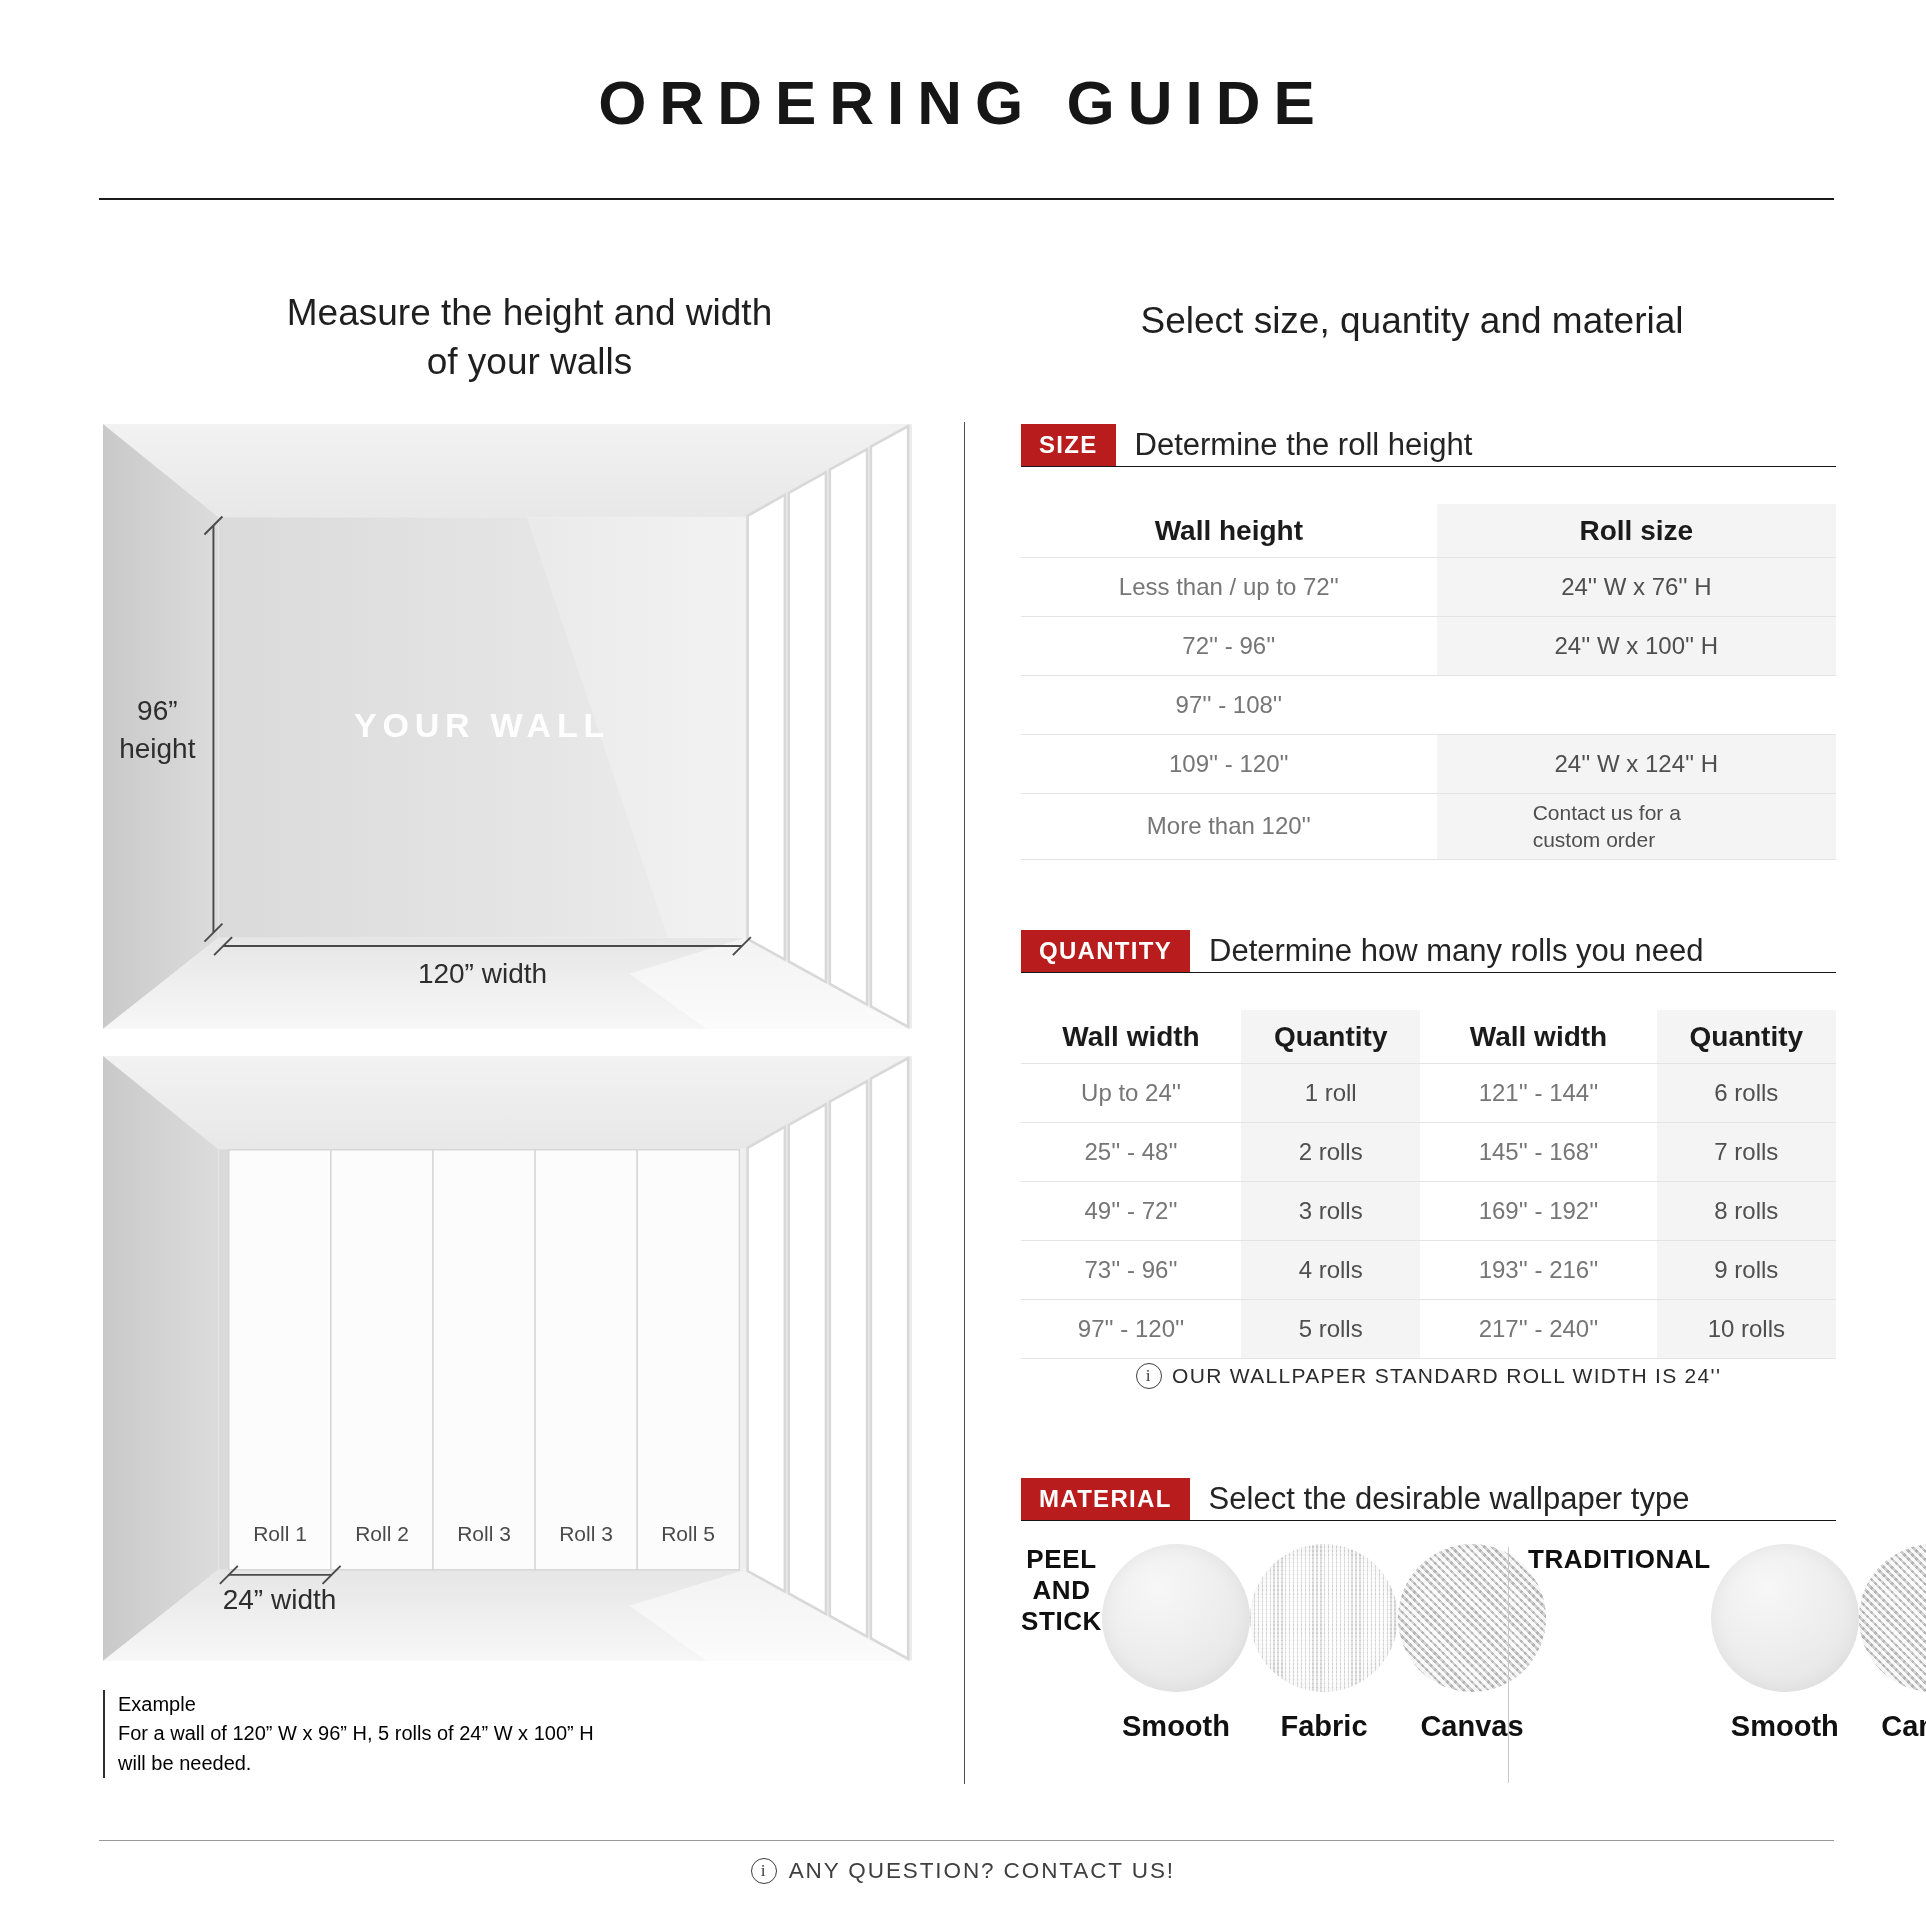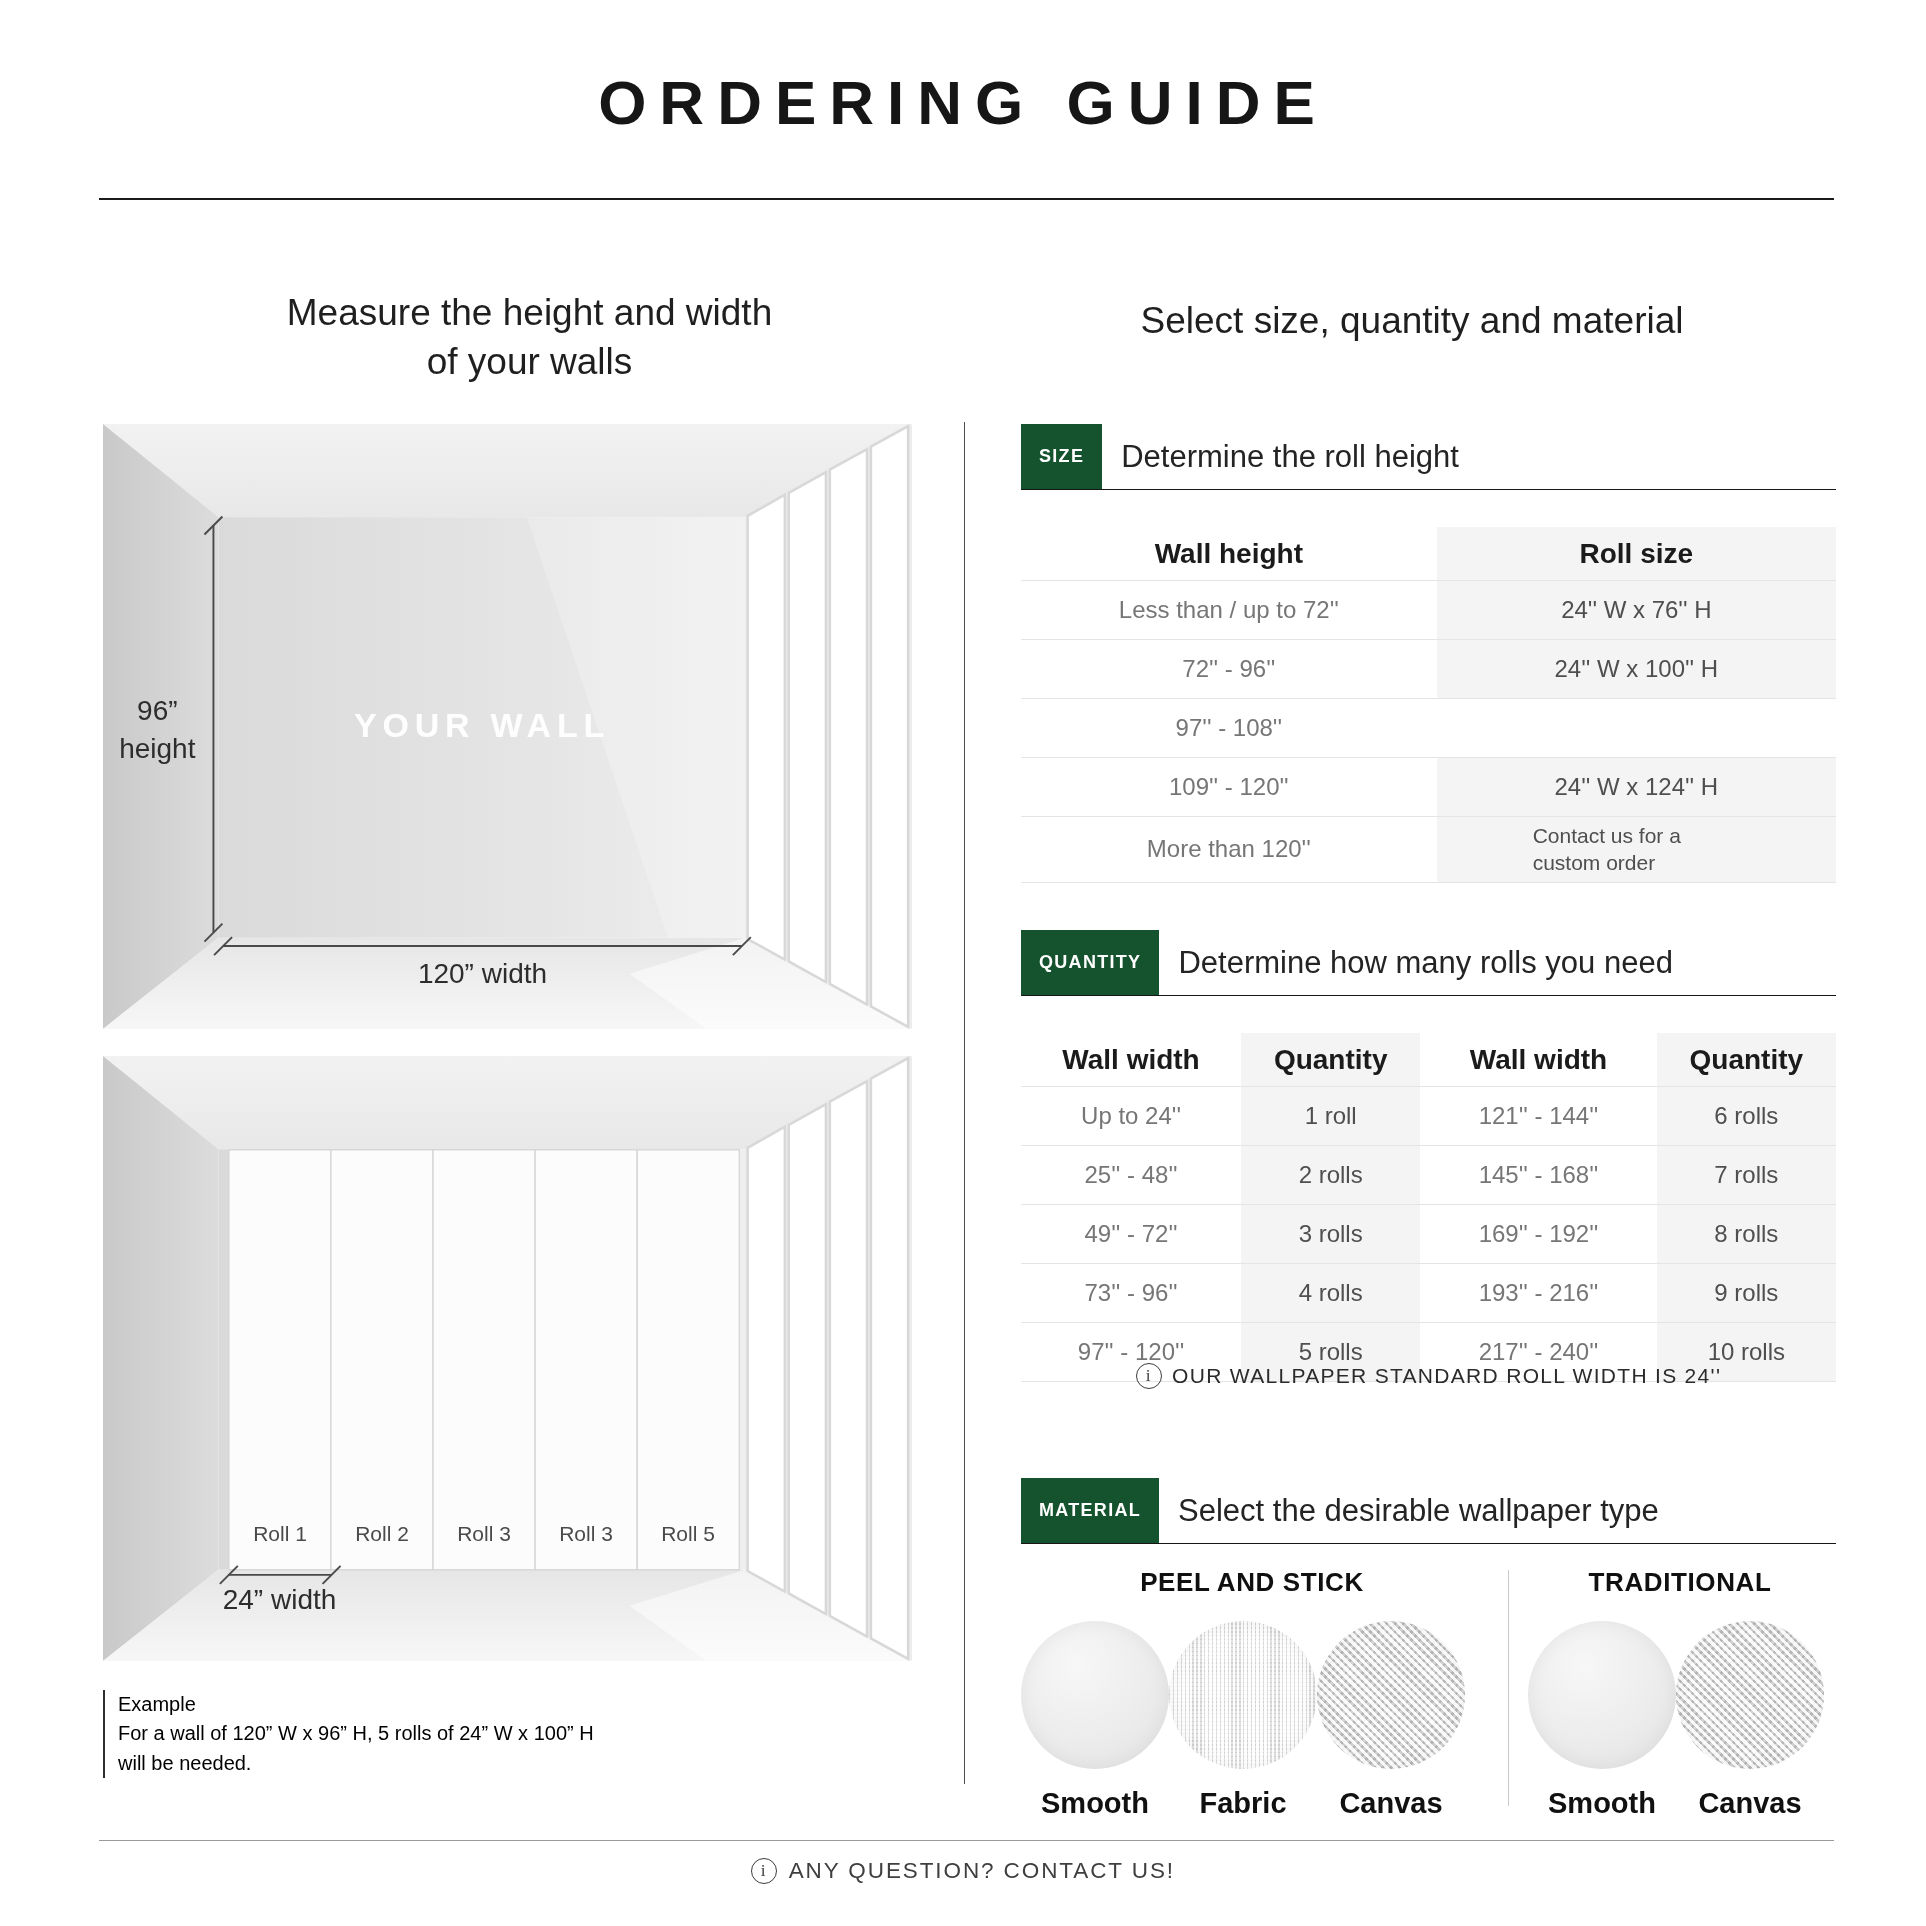--- a/index.html
+++ b/index.html
@@ -36,22 +36,22 @@
 
   .example{position:absolute;left:103px;top:1690px;width:828px;border-left:2.6px solid #2e2e2e;
            padding-left:13px;font-size:20px;color:#000000;line-height:1.47}
 
   
   .section{position:absolute;left:1021px;width:815px}
   .section-size{top:424px}
   .section-quantity{top:930px}
   .section-material{top:1478px}
   .section-header{display:flex;align-items:center;gap:19px;border-bottom:1.9px solid #161616}
-  .badge{background:#14532d;color:#ffffff;font-size:18px;font-weight:bold;letter-spacing:1.3px;
-         padding:22px 18px;white-space:nowrap}
+  .badge{background:#b91c1c;color:#ffffff;font-size:24px;font-weight:bold;letter-spacing:1.3px;
+         padding:7px 18px;white-space:nowrap}
   .section-title{font-size:31px;color:#242424}
 
   .tbl{margin-top:37px}
   .trow{display:flex;border-bottom:1.3px solid #e4e4e4}
   .trow>div{display:flex;align-items:center;justify-content:center;text-align:left;
             min-height:58px;font-size:24px}
   .trow.thead>div{min-height:53px;font-size:28px;font-weight:bold;color:#1b1b1b}
   .alt{background:#f4f4f4}
   .s-c1{width:51%;color:#767676}
   .s-c2{width:49%;color:#4f4f4f}
@@ -62,21 +62,21 @@
   .q-c4{width:22%;color:#4f4f4f}
 
   .note-line{position:absolute;left:1021px;top:1363px;width:815px;display:flex;align-items:center;
              justify-content:center;gap:10.3px;font-size:21px;letter-spacing:1.3px;color:#2b2b2b}
   .info-icon{display:inline-flex;align-items:center;justify-content:center;flex:0 0 auto;
              width:26px;height:26px;border:1.9px solid #3c3c3c;border-radius:50%;
              font-family:"Liberation Serif",serif;font-size:17.3px;color:#3c3c3c}
 
   
   .groups{position:relative;margin-top:23px;height:276px}
-  .group{position:absolute;top:0;display:flex;flex-direction:column}
+  .group{position:absolute;top:0;display:flex;flex-direction:row}
   .group-1{left:0;width:462px}
   .group-2{left:507px;width:304px}
   .group-label{text-align:center;font-size:26px;font-weight:bold;letter-spacing:0.6px;
                color:#101010;margin-bottom:23px}
   .swatches{display:flex;gap:0}
   .swatch-item{display:flex;flex-direction:column;align-items:center;width:148px}
   .swatch{width:148px;height:148px;border-radius:50%;box-shadow:inset 0 0 19px rgba(0,0,0,.05)}
   .tex-smooth{background:radial-gradient(circle at 38% 30%,#f7f7f7,#ececec 55%,#e1e1e1)}
   .tex-fabric{background-color:#eeeeee;background-image:
       repeating-linear-gradient(90deg,rgba(170,170,170,.28) 0 1.3px,rgba(255,255,255,.9) 1.3px 3.9px),

